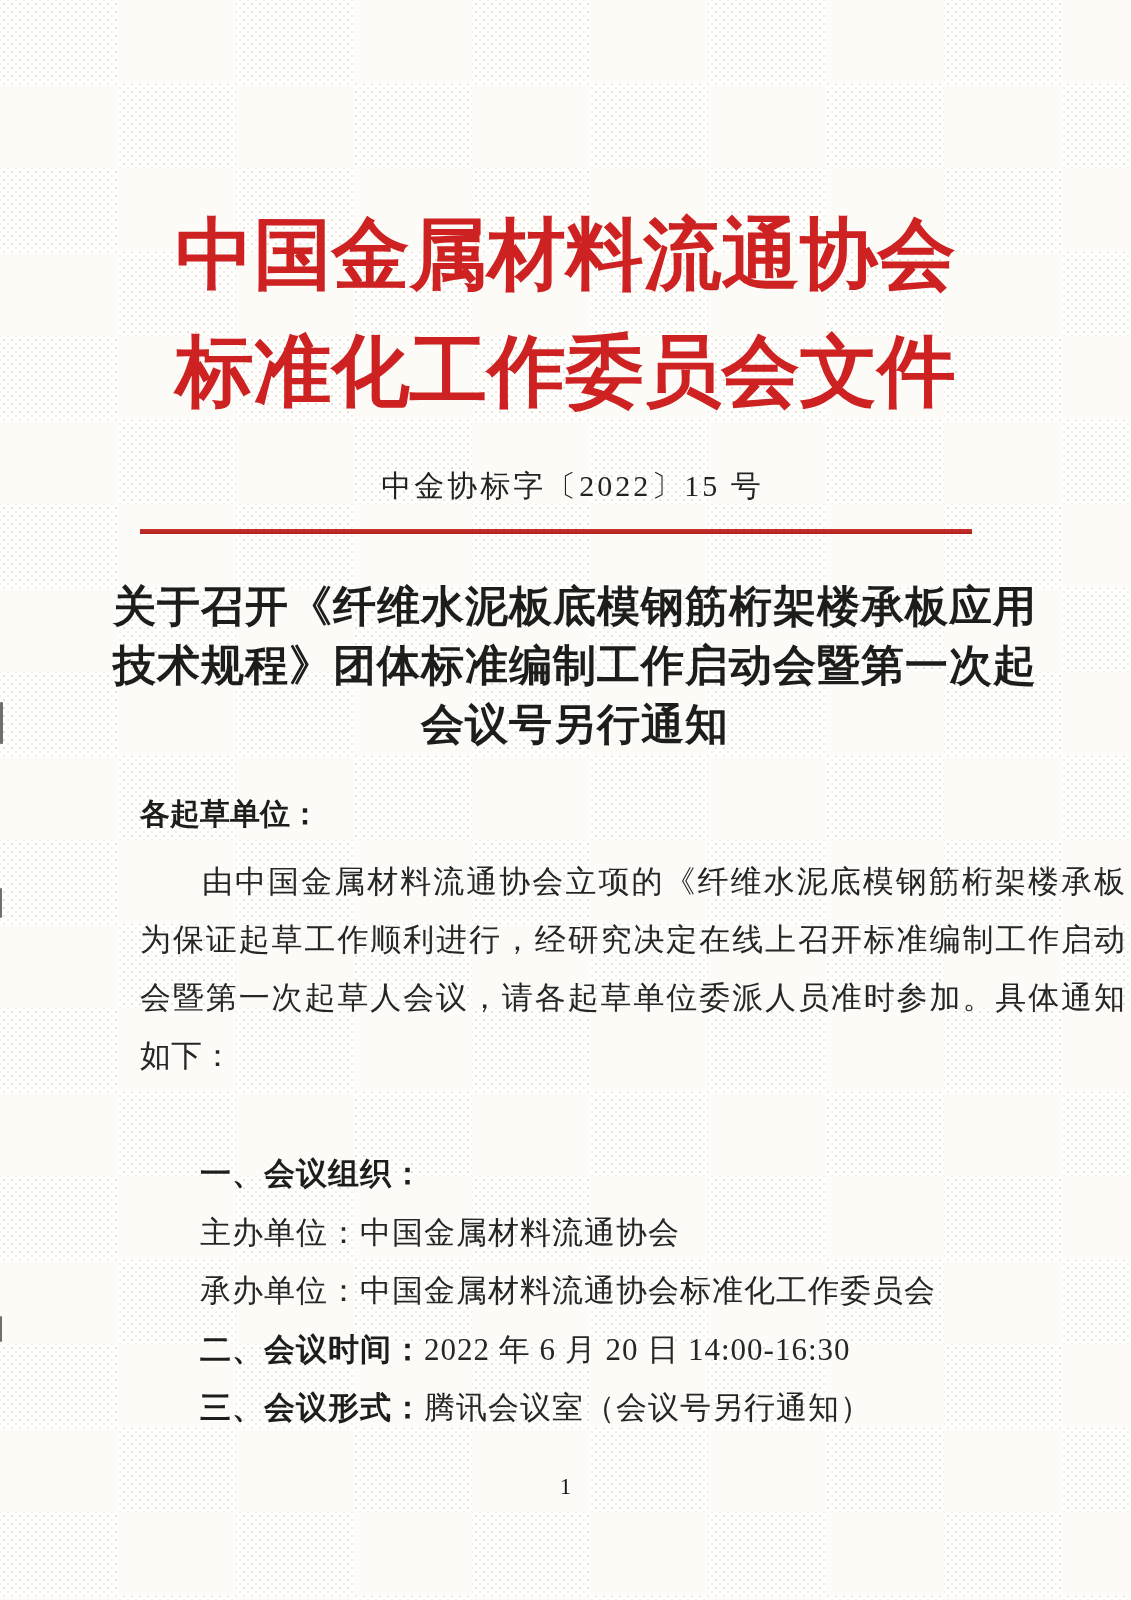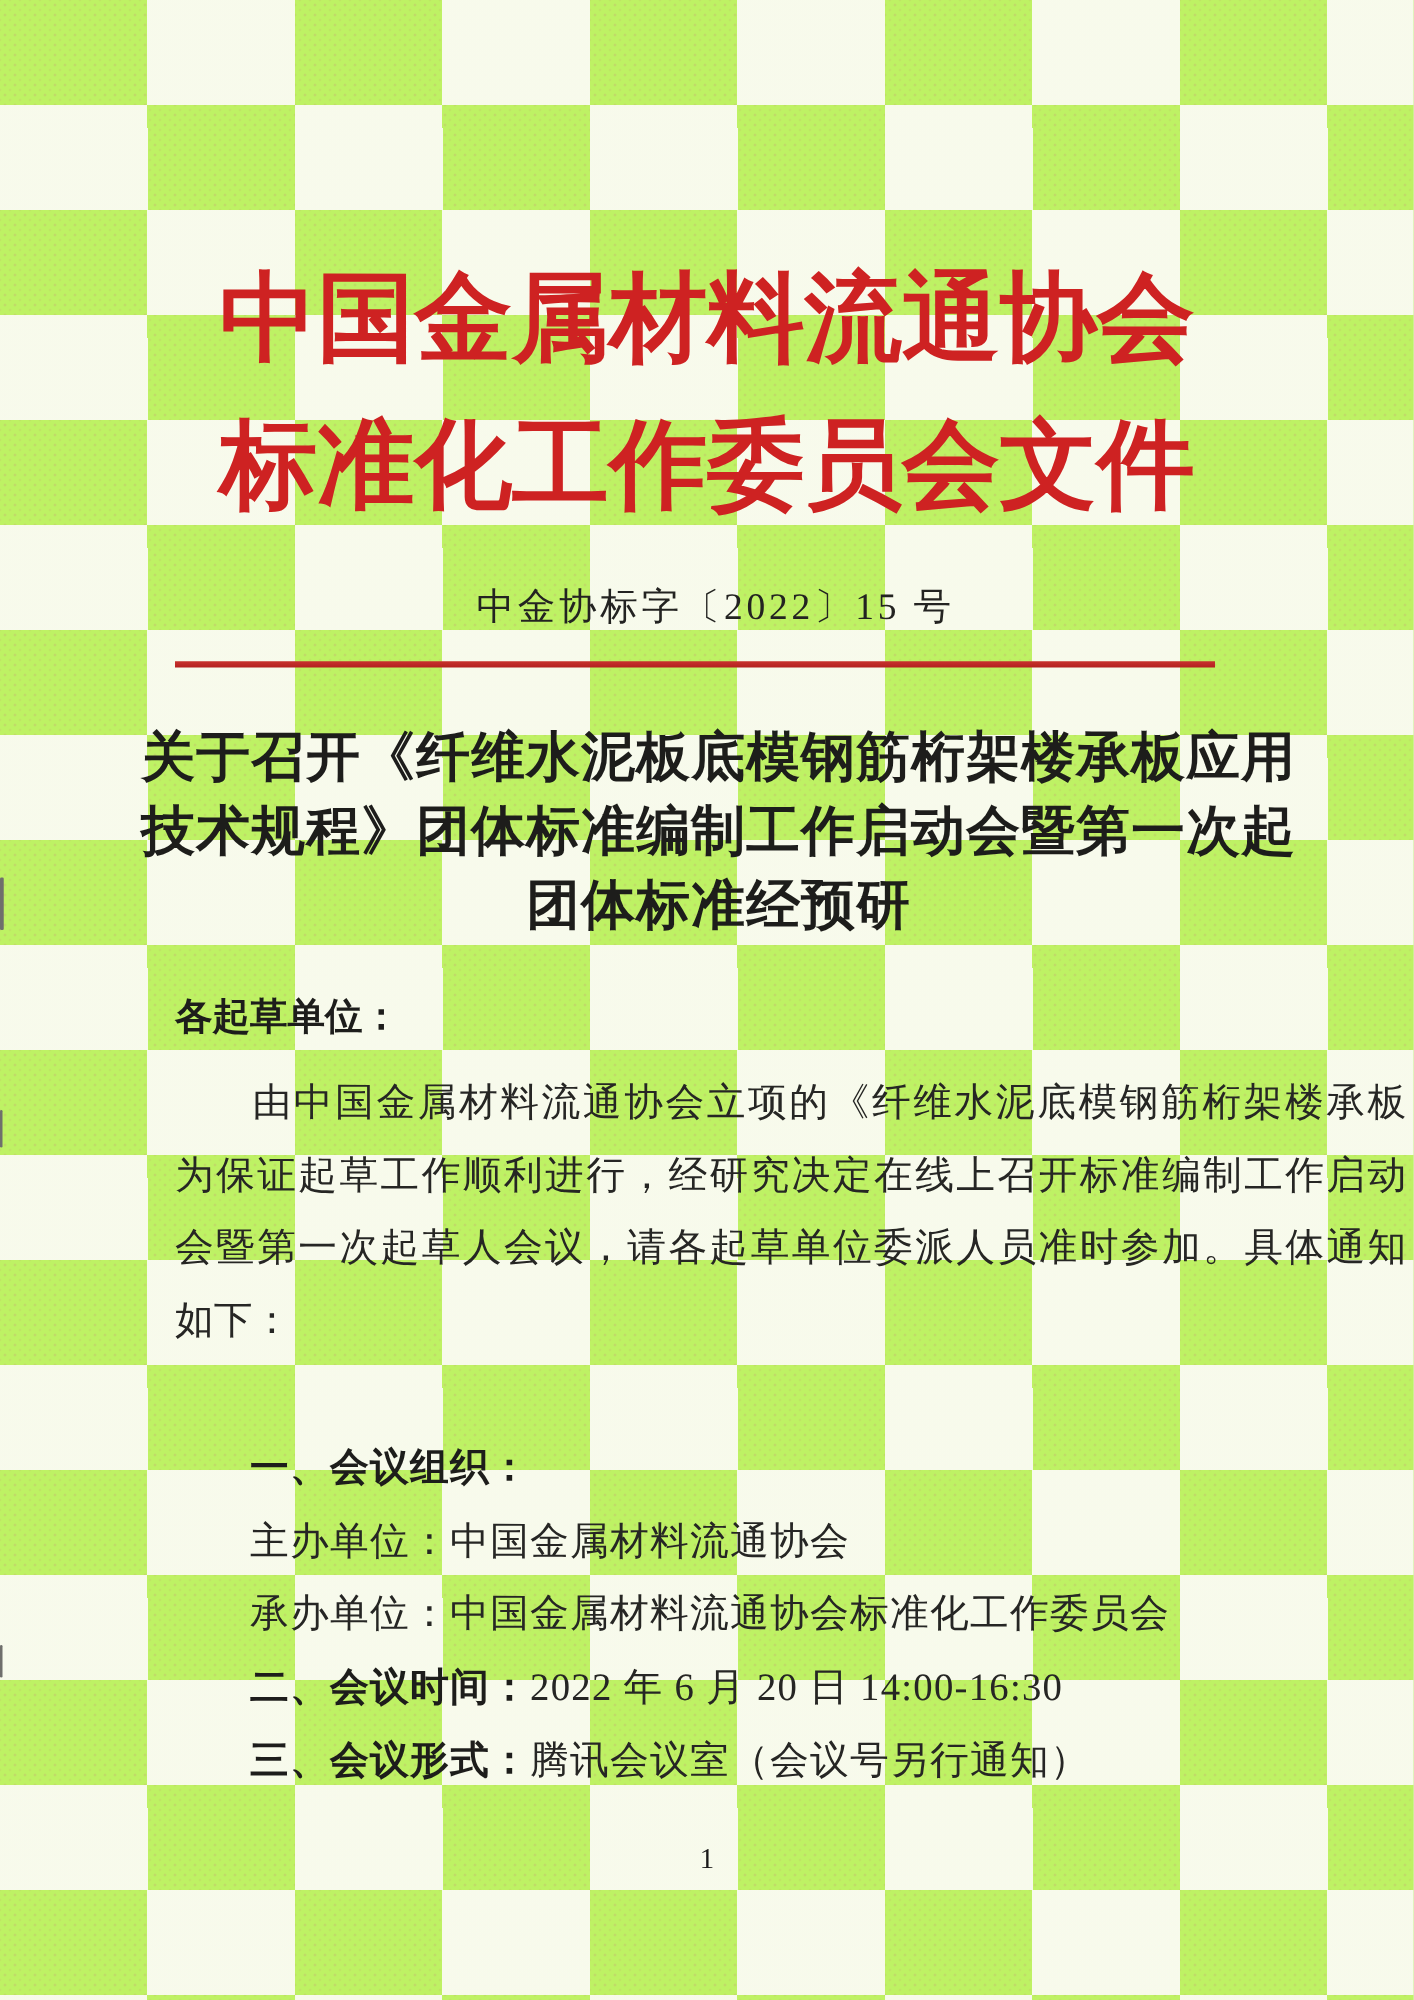--- a/index.html
+++ b/index.html
@@ -6,21 +6,21 @@
     --title-red:#ce2222;
     --rule-red:#b3211f;
     --ink:#1d1d1b;
     --body-ink:#262624;
   }
   html,body{margin:0;padding:0;background:#e9e7e2;}
   .page{
     position:relative;
     width:1131px;height:1600px;
     margin:0 auto;
-    background:#bef264;
+    background:#ffffff;
     overflow:hidden;
     font-family:"Liberation Serif", serif;
     color:var(--body-ink);
   }
   
   .page::before{
     content:"";
     position:absolute;inset:0;
     background-image:
       repeating-conic-gradient(rgba(252,251,247,0.92) 0% 25%, rgba(252,251,247,0) 0% 50%),
@@ -112,21 +112,21 @@
     <div>标准化工作委员会文件</div>
   </div>
 
   <div class="doc-number">中金协标字〔2022〕15 号</div>
 
   <div class="red-rule"></div>
 
   <div class="subject">
     <div>关于召开《纤维水泥板底模钢筋桁架楼承板应用</div>
     <div>技术规程》团体标准编制工作启动会暨第一次起</div>
-    <div>团体标准经预研</div>
+    <div>会议号另行通知</div>
   </div>
 
   <div class="salutation">各起草单位：</div>
 
   <div class="paragraph">
     <div class="pline indent just">由中国金属材料流通协会立项的《纤维水泥底模钢筋桁架楼承板</div>
     <div class="pline just">为保证起草工作顺利进行，经研究决定在线上召开标准编制工作启动</div>
     <div class="pline just">会暨第一次起草人会议，请各起草单位委派人员准时参加。具体通知</div>
     <div class="pline">如下：</div>
   </div>

